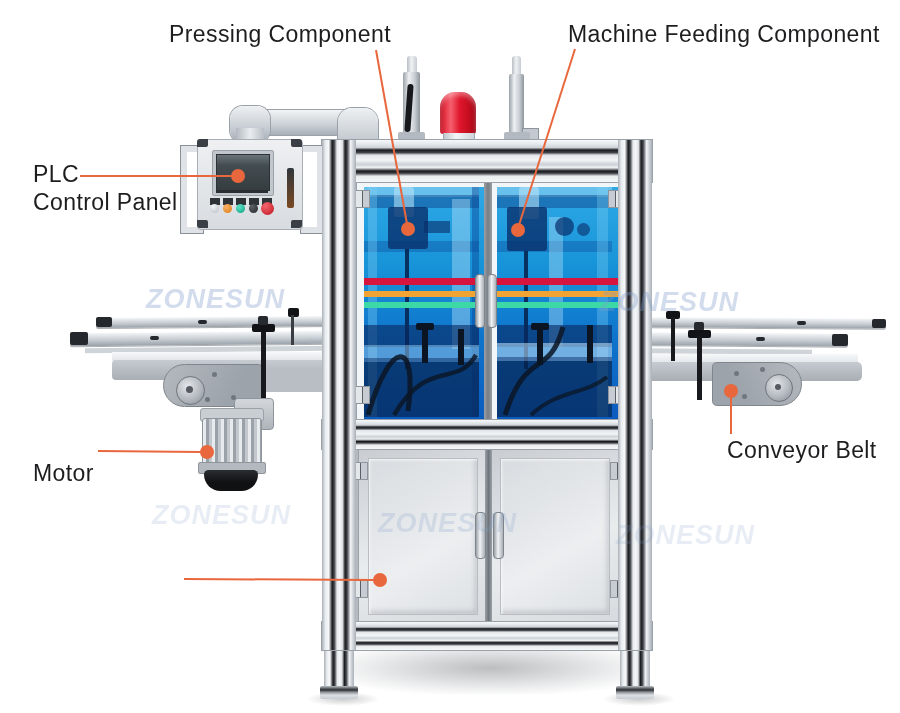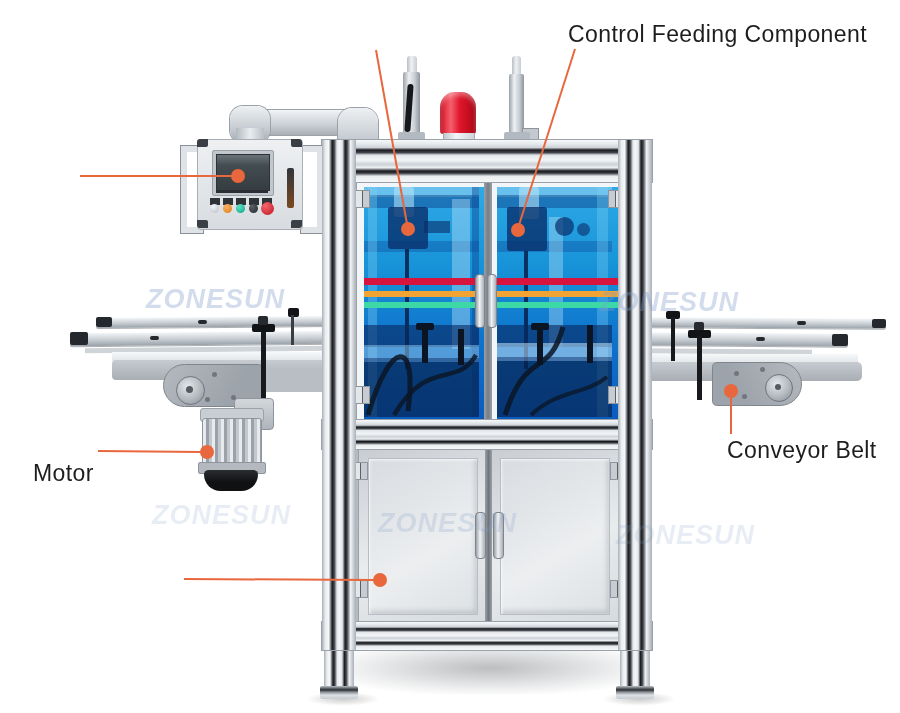--- a/index.html
+++ b/index.html
@@ -272,17 +272,22 @@
       <circle cx="238" cy="176" r="7" stroke="none"></circle>
       <line x1="98" y1="451" x2="201" y2="452"></line>
       <circle cx="207" cy="452" r="7" stroke="none"></circle>
       <line x1="731" y1="434" x2="731" y2="396"></line>
       <circle cx="731" cy="391" r="7" stroke="none"></circle>
       <line x1="184" y1="579" x2="374" y2="580"></line>
       <circle cx="380" cy="580" r="7" stroke="none"></circle>
     </g>
   </svg>
 
-  <div class="lbl" style="left:568px;top:21px;">Control Feeding Component</div>
+  <div class="lbl" style="left:169px;top:21px;">Pressing Component</div>
+  <div class="lbl" style="left:568px;top:21px;">Machine Feeding Component</div>
+  <div class="lbl" style="left:33px;top:160px;line-height:28px;">
+    <div>PLC</div>
+    <div>Control Panel</div>
+  </div>
   <div class="lbl" style="left:33px;top:460px;">Motor</div>
   <div class="lbl" style="left:727px;top:437px;">Conveyor Belt</div>
 
 </div>
 
 </body></html>

